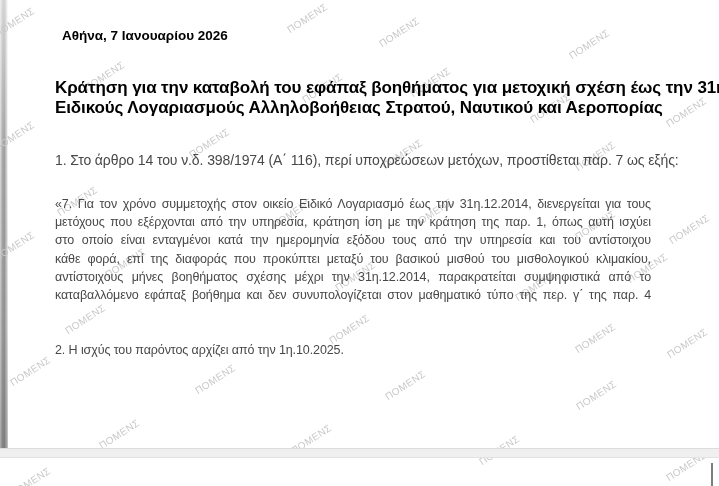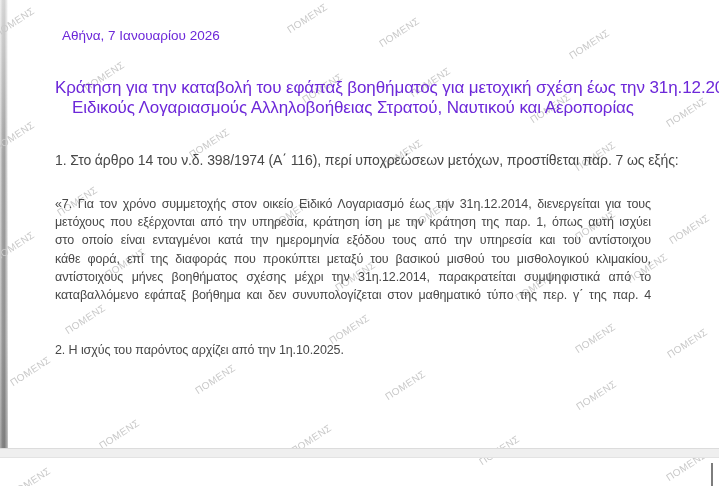--- a/index.html
+++ b/index.html
@@ -36,21 +36,21 @@
     letter-spacing: 0.4px;
     color: #c9c9c9;
     white-space: nowrap;
     transform: rotate(-33deg);
     transform-origin: 0 0;
     user-select: none;
   }
 
   
   #content { position: absolute; left: 0; top: 0; width: 100%; height: 100%; z-index: 3; }
-  .bold-ink { color: #6d28d9; font-weight: 400; }
+  .bold-ink { color: #000000; font-weight: 700; }
   .body-ink { color: #484848; }
 
   #date-line {
     position: absolute; left: 62px; top: 27px;
     font-size: 13.5px; line-height: 18px;
     white-space: nowrap;
   }
   #title-block {
     position: absolute; left: 55px; top: 78px; width: 596px;
     font-size: 17px; line-height: 19.5px; letter-spacing: -0.1px;

